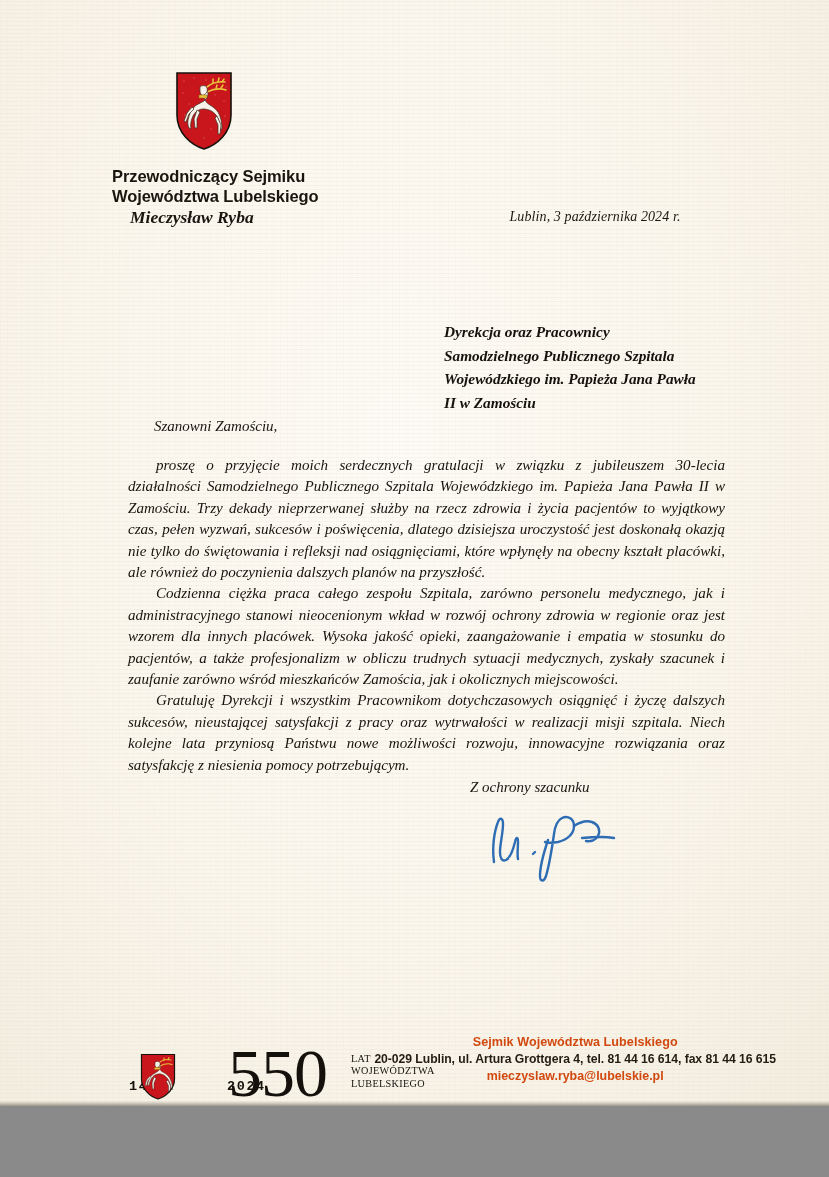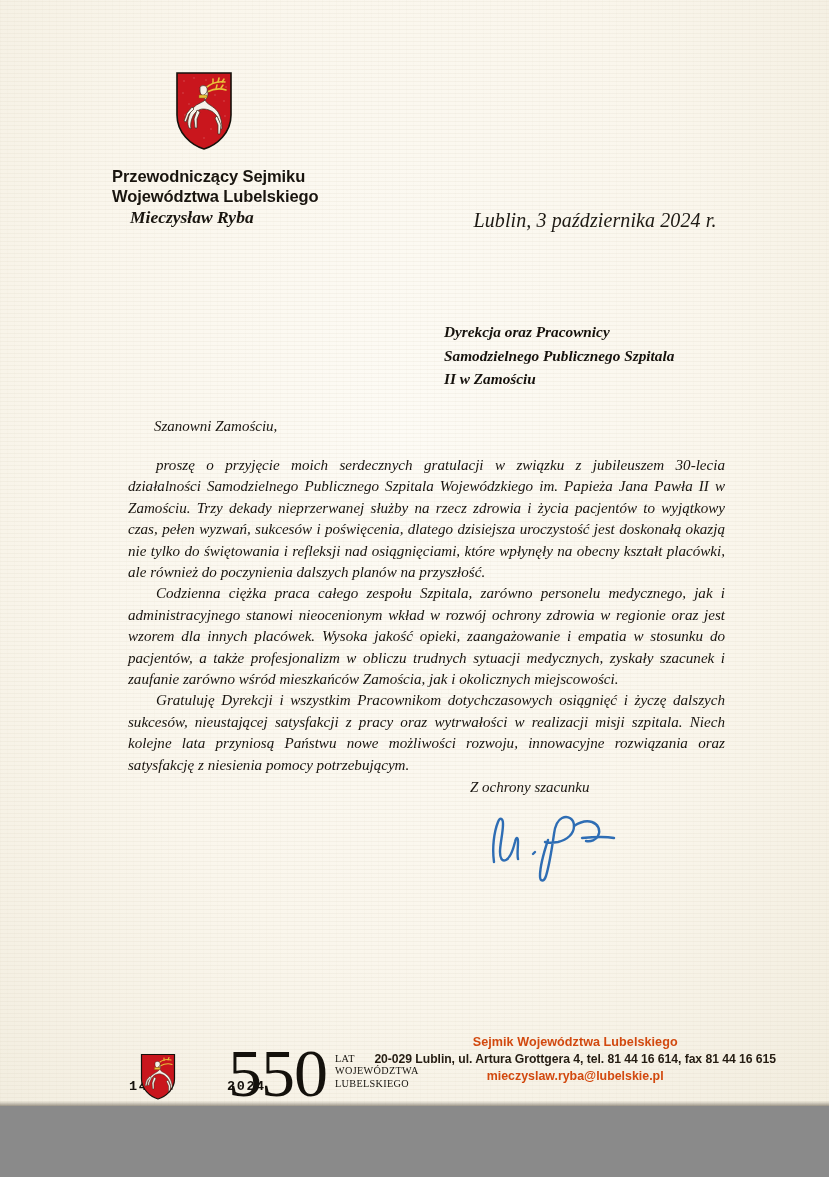--- a/index.html
+++ b/index.html
@@ -87,21 +87,21 @@
   }
 
   
   .date-line {
     position: absolute;
     left: 430px;
     top: 209px;
     width: 330px;
     text-align: center;
     font-style: italic;
-    font-size: 20px;
+    font-size: 14px;
     color: #1d1913;
     letter-spacing: 0.1px;
   }
 
   
   .addressee {
     position: absolute;
     left: 444px;
     top: 272px;
     width: 330px;
@@ -188,21 +188,21 @@
   }
   .anniv-num {
     font-family: "Liberation Serif", serif;
     font-size: 68px;
     line-height: 54px;
     font-weight: 400;
     color: #14110c;
     letter-spacing: -1px;
   }
   .anniv-words {
-    margin-left: 8px;
+    margin-left: 24px;
     margin-top: 7px;
     font-family: "Liberation Serif", serif;
     font-size: 10.2px;
     line-height: 12.4px;
     letter-spacing: 0.35px;
     color: #14110c;
     text-transform: uppercase;
   }
 
   .footer-right {
@@ -296,20 +296,21 @@
     <div class="lh-line1">Przewodniczący Sejmiku</div>
     <div class="lh-line2">Województwa Lubelskiego</div>
     <div class="lh-line3">Mieczysław Ryba</div>
   </div>
 
   <div class="date-line">Lublin, 3 października 2024 r.</div>
 
   <div class="addressee">
     <div>Dyrekcja oraz Pracownicy</div>
     <div>Samodzielnego Publicznego Szpitala</div>
+    <div>Wojewódzkiego im. Papieża Jana Pawła</div>
     <div>II w Zamościu</div>
   </div>
 
   <div class="salutation">Szanowni Zamościu,</div>
 
   <div class="body-text">
     <p>proszę o przyjęcie moich serdecznych gratulacji w związku z jubileuszem 30-lecia działalności Samodzielnego Publicznego Szpitala Wojewódzkiego im. Papieża Jana Pawła II w Zamościu. Trzy dekady nieprzerwanej służby na rzecz zdrowia i życia pacjentów to wyjątkowy czas, pełen wyzwań, sukcesów i poświęcenia, dlatego dzisiejsza uroczystość jest doskonałą okazją nie tylko do świętowania i refleksji nad osiągnięciami, które wpłynęły na obecny kształt placówki, ale również do poczynienia dalszych planów na przyszłość.</p>
     <p>Codzienna ciężka praca całego zespołu Szpitala, zarówno personelu medycznego, jak i administracyjnego stanowi nieocenionym wkład w rozwój ochrony zdrowia w regionie oraz jest wzorem dla innych placówek. Wysoka jakość opieki, zaangażowanie i empatia w stosunku do pacjentów, a także profesjonalizm w obliczu trudnych sytuacji medycznych, zyskały szacunek i zaufanie zarówno wśród mieszkańców Zamościa, jak i okolicznych miejscowości.</p>
     <p>Gratuluję Dyrekcji i wszystkim Pracownikom dotychczasowych osiągnięć i życzę dalszych sukcesów, nieustającej satysfakcji z pracy oraz wytrwałości w realizacji misji szpitala. Niech kolejne lata przyniosą Państwu nowe możliwości rozwoju, innowacyjne rozwiązania oraz satysfakcję z niesienia pomocy potrzebującym.</p>
   </div>

